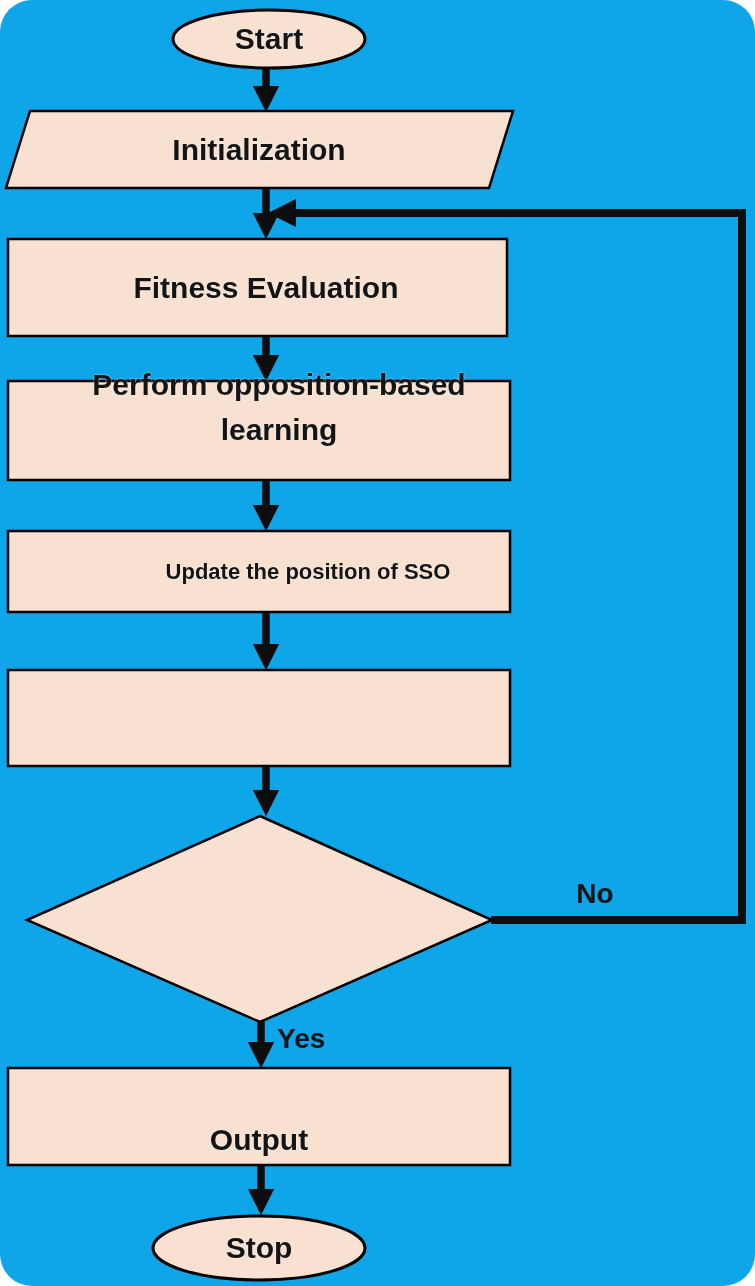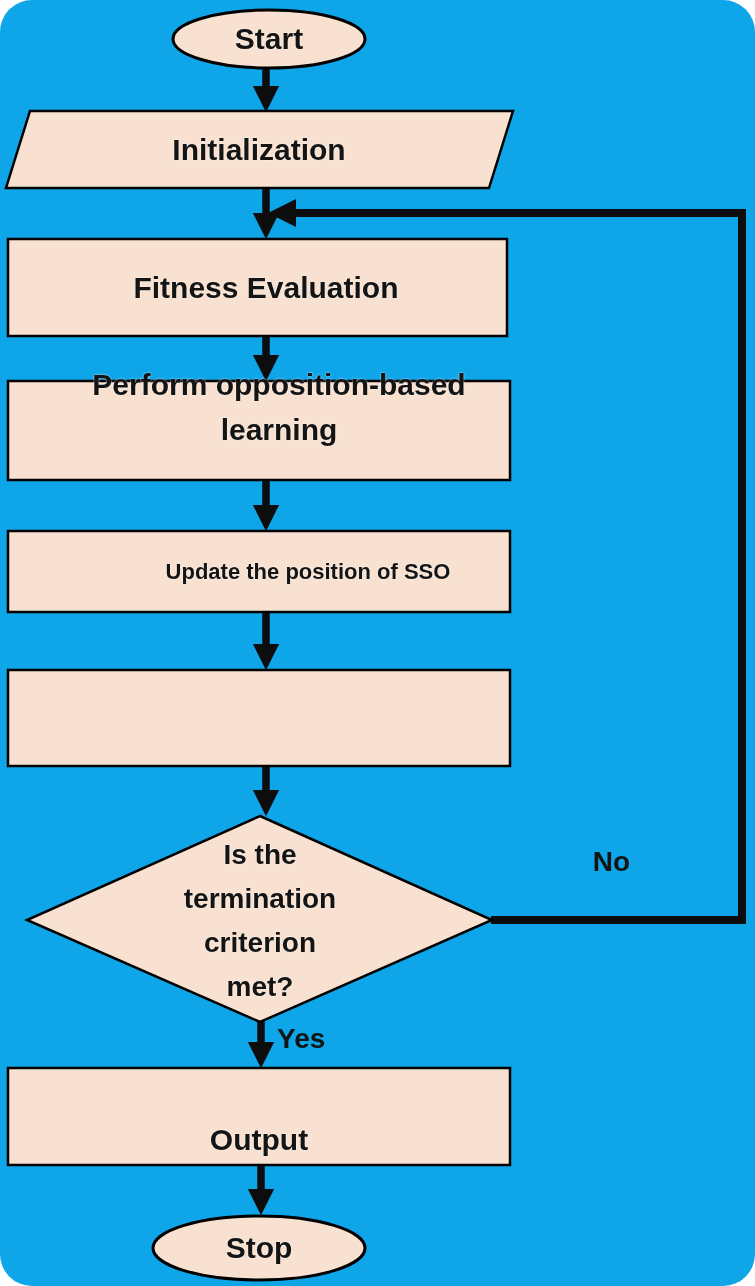--- a/index.html
+++ b/index.html
@@ -37,21 +37,21 @@
   .lbl-dec     { left: 135px; top:  833px; width: 250px; height: 176px; font-size: 28px; line-height: 44px; }
   .lbl-output  { left:   8px; top: 1095px; width: 502px; height:  90px; font-size: 30px; }
   .lbl-stop    { left: 153px; top: 1216px; width: 212px; height:  64px; font-size: 30px; }
   .edge-label {
     position: absolute;
     font-weight: 700;
     color: #141414;
     font-size: 28px;
     pointer-events: none;
   }
-  .lbl-no  { left: 560px; top: 846px; width: 70px; text-align: right; }
+  .lbl-no  { left: 560px; top: 878px; width: 70px; text-align: center; }
   .lbl-yes { left: 277px; top: 1023px; width: 80px; text-align: left; }
 </style>
 </head>
 <body>
 
 <div id="canvas" style="background: #0ea5e9; border-radius: 32px;">
 
   <svg id="wires" viewBox="0 0 755 1286" xmlns="http://www.w3.org/2000/svg">
     <defs>
       <marker id="ah" markerWidth="4" markerHeight="4" refX="0" refY="1.75" orient="auto">
@@ -79,23 +79,19 @@
     <rect class="shape" x="8" y="1068" width="502" height="97" stroke-width="2.5" fill="#f8e1d0" stroke="#000000"></rect>
     <ellipse class="shape" cx="259" cy="1248" rx="106" ry="32" stroke-width="3" fill="#f8e1d0" stroke="#000000"></ellipse>
   </svg>
 
   <div class="node-label lbl-start" style="color: rgb(20, 20, 20);">Start</div>
   <div class="node-label lbl-init" style="color: rgb(20, 20, 20);">Initialization</div>
   <div class="node-label lbl-fitness" style="color: rgb(20, 20, 20);">Fitness Evaluation</div>
   <div class="node-label lbl-obl" style="color: rgb(20, 20, 20);">Perform opposition-based
 learning</div>
   <div class="node-label lbl-update" style="color: rgb(20, 20, 20);">Update the position of SSO</div>
-  <div class="node-label lbl-dec" style="color: rgb(20, 20, 20);">Is the
-termination
-criterion
-met?</div>
   <div class="node-label lbl-output" style="color: rgb(20, 20, 20);">Output</div>
   <div class="node-label lbl-stop" style="color: rgb(20, 20, 20);">Stop</div>
 
   <div class="edge-label lbl-no" style="color: rgb(20, 20, 20);">No</div>
   <div class="edge-label lbl-yes" style="color: rgb(20, 20, 20);">Yes</div>
 
 </div>
 
 </body></html>

